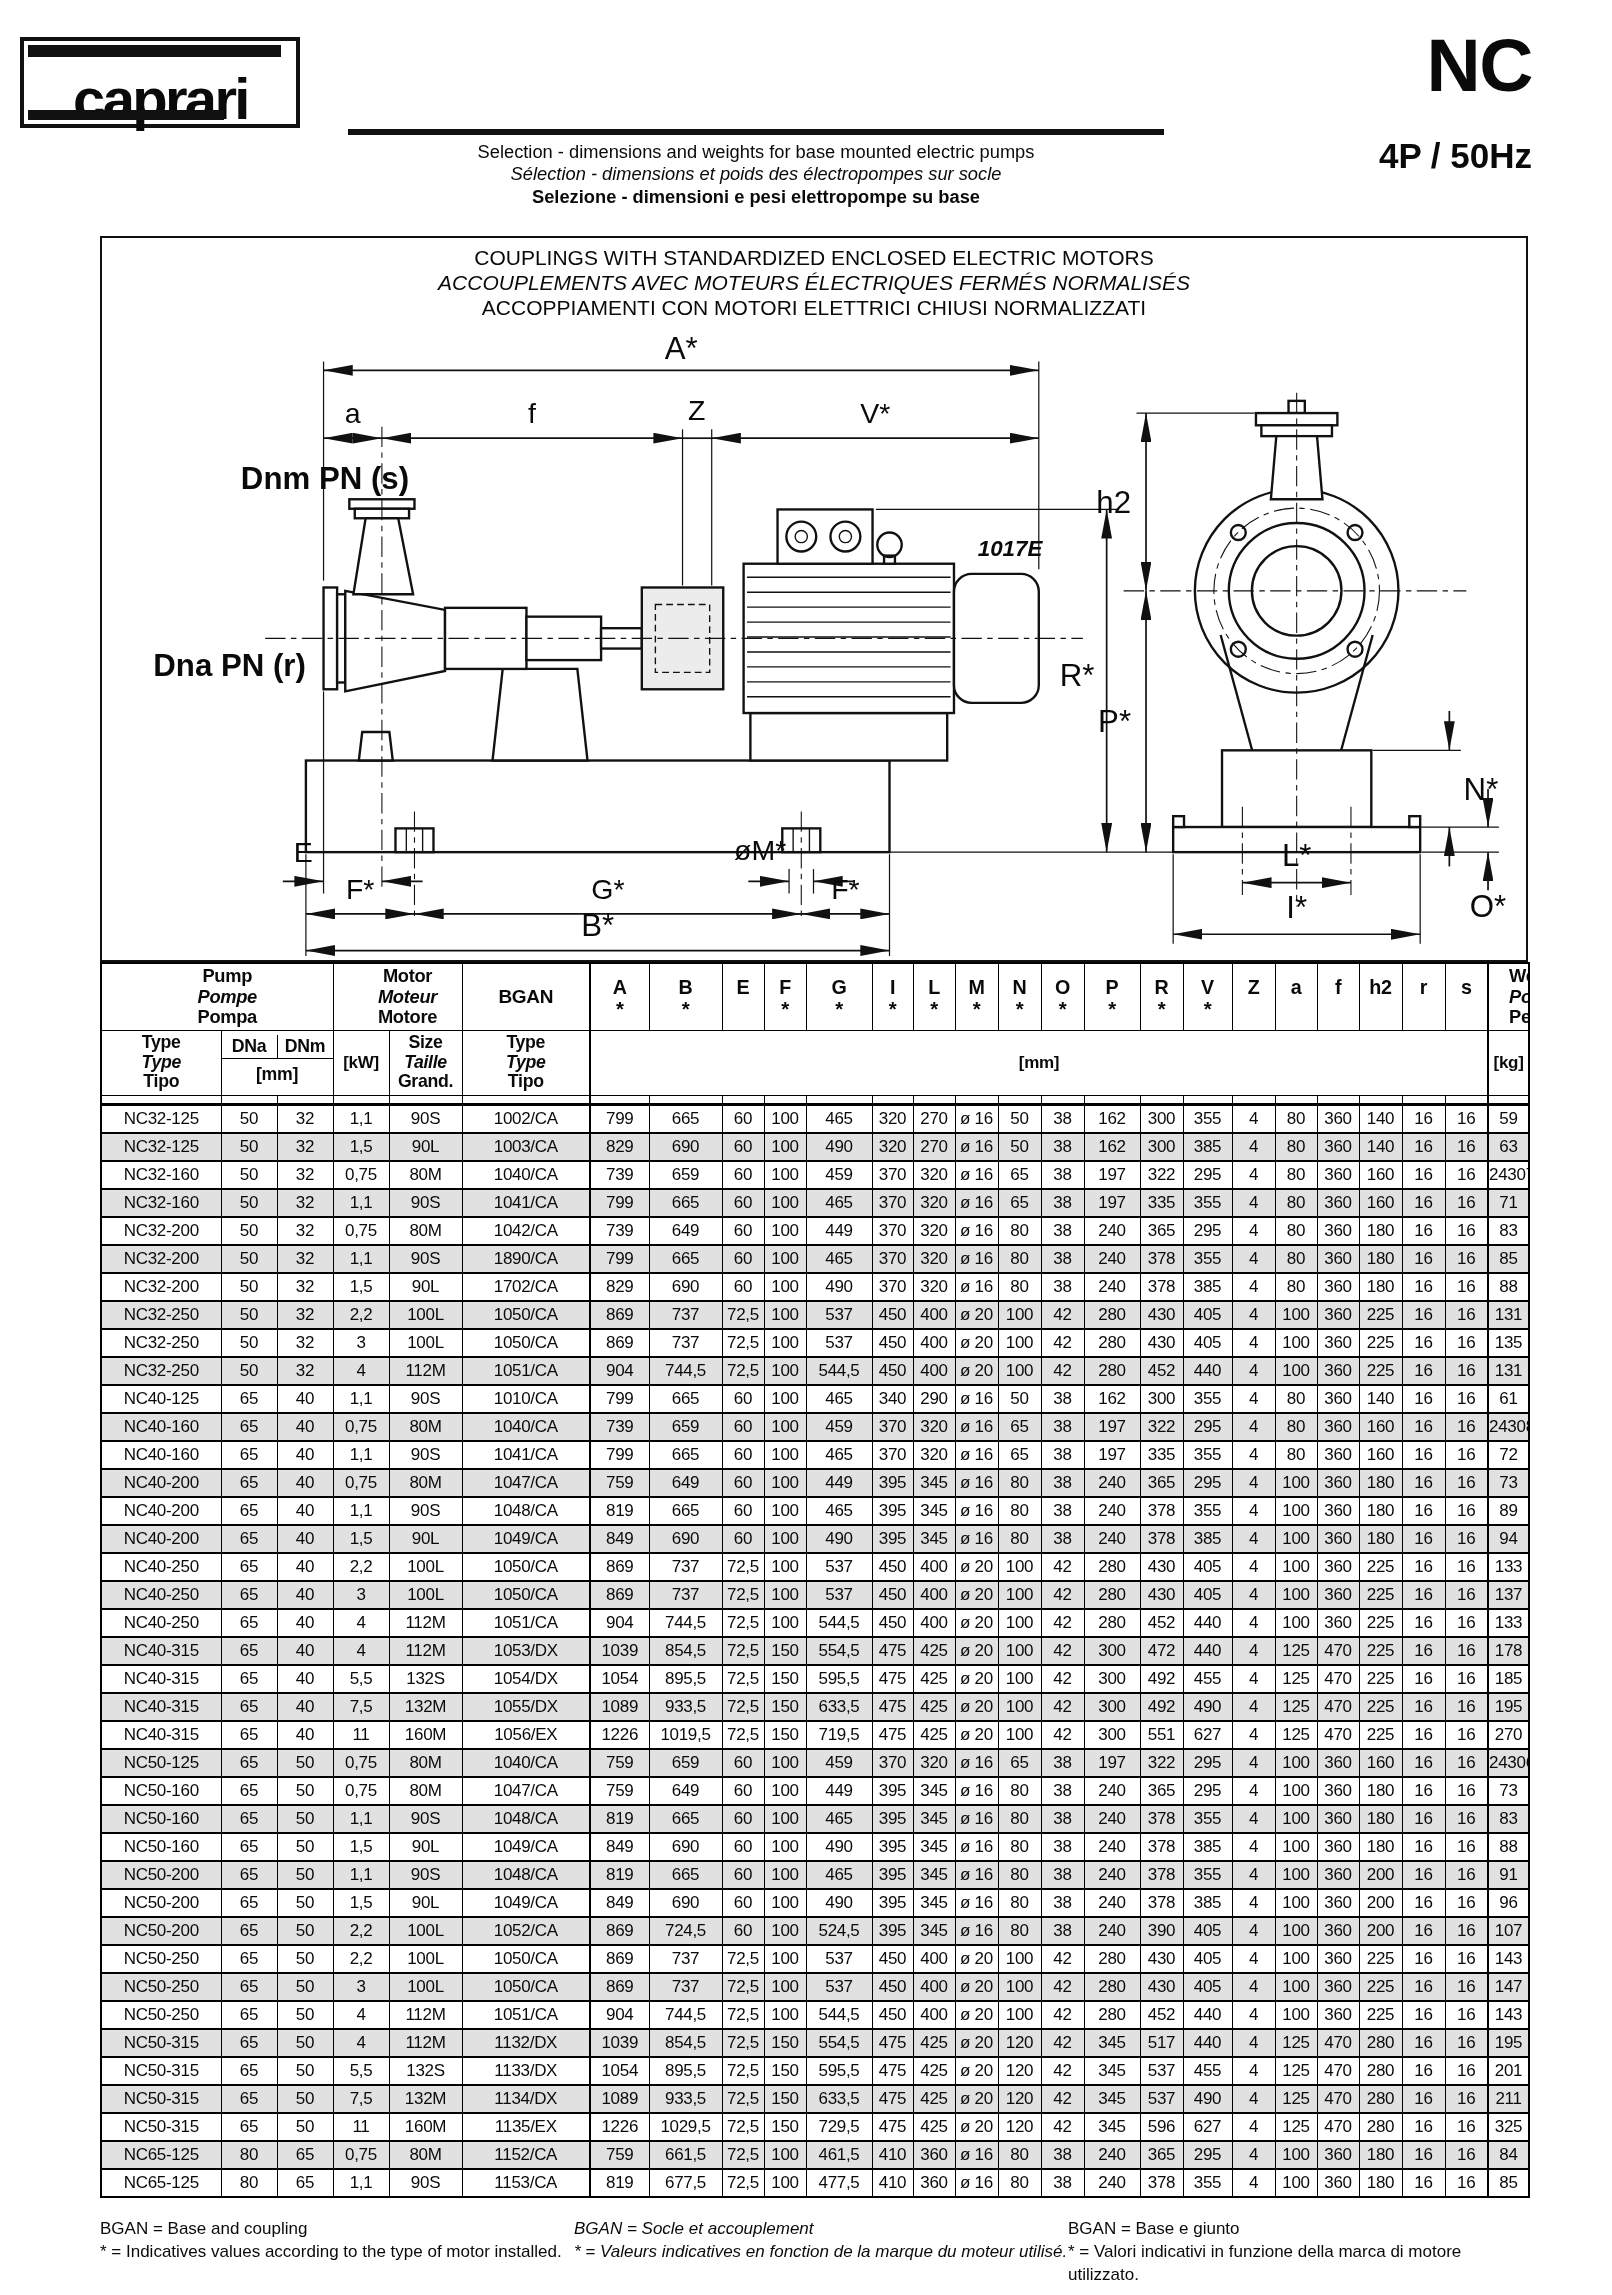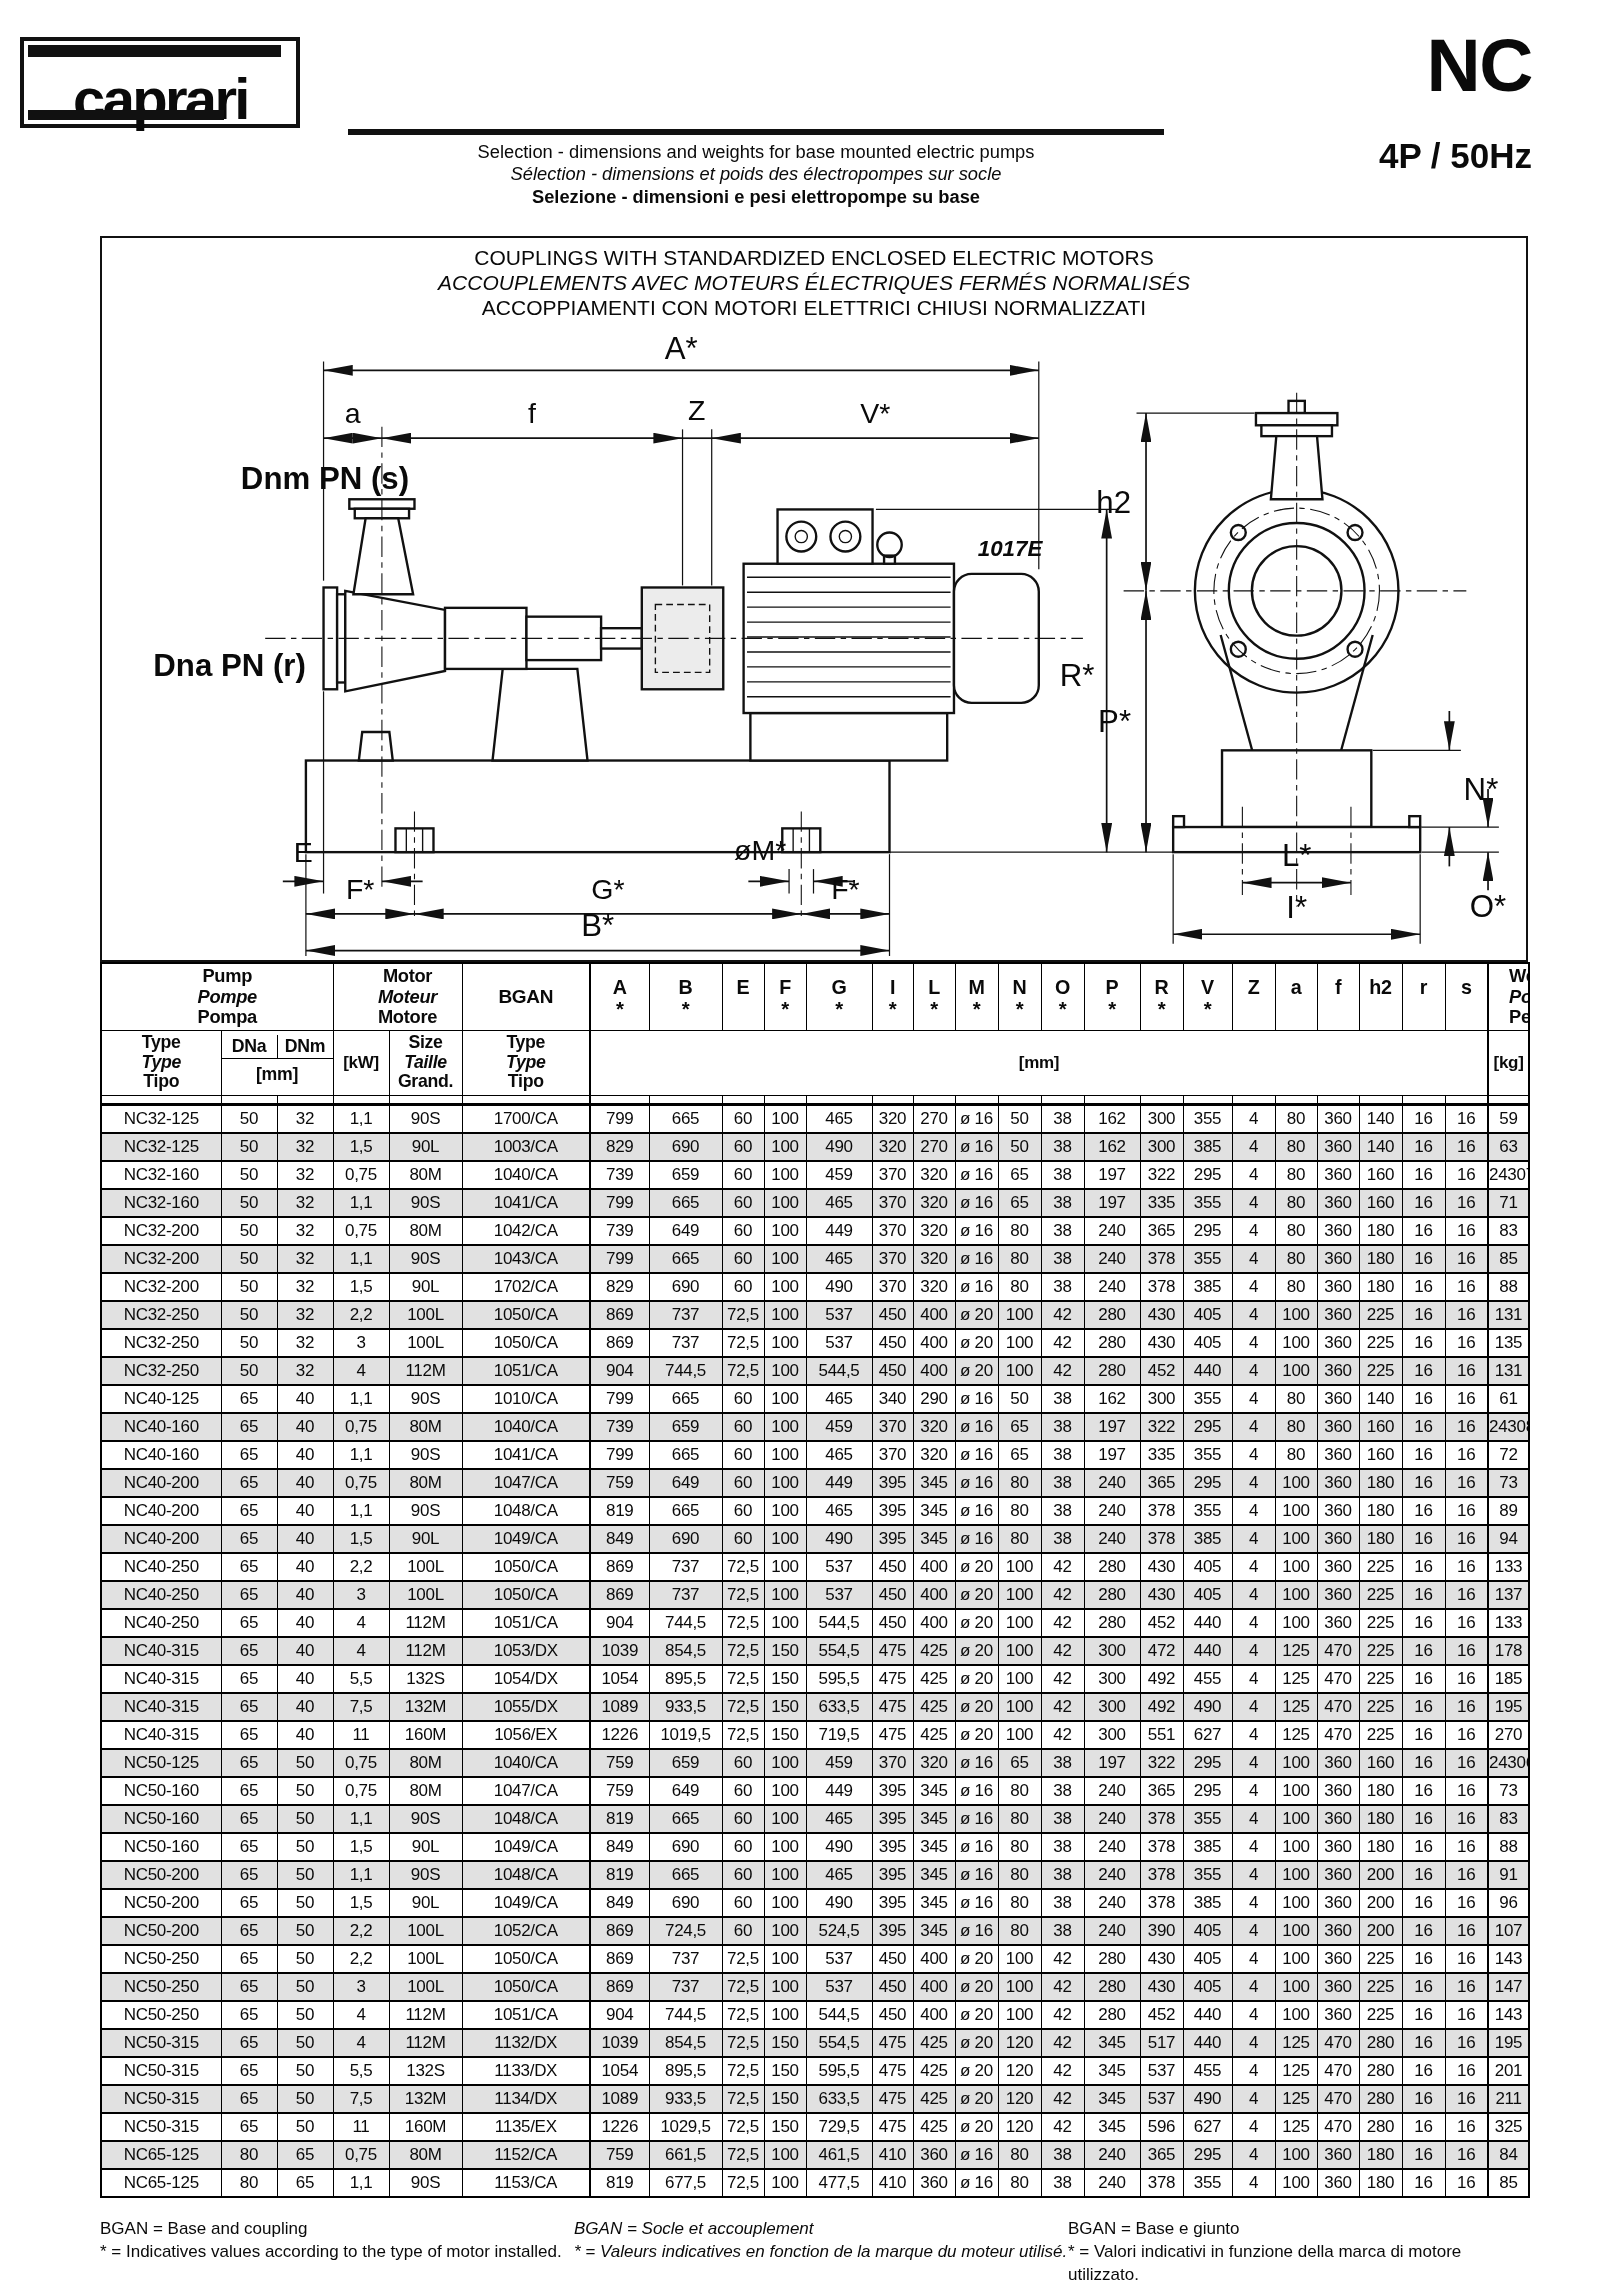--- a/index.html
+++ b/index.html
@@ -431,21 +431,21 @@
         <td class="hl"></td>
       </tr>
     </thead>
   <tbody id="tbody">
       <tr>
         <td>NC32-125</td>
         <td>50</td>
         <td>32</td>
         <td>1,1</td>
         <td>90S</td>
-        <td>1700/CA</td>
+        <td>1002/CA</td>
         <td class="hl">799</td>
         <td>665</td>
         <td>60</td>
         <td>100</td>
         <td>465</td>
         <td>320</td>
         <td>270</td>
         <td>ø 16</td>
         <td>50</td>
         <td>38</td>
@@ -571,21 +571,21 @@
         <td>16</td>
         <td>16</td>
         <td class="hl c-w">83</td>
       </tr>
       <tr>
         <td>NC32-200</td>
         <td>50</td>
         <td>32</td>
         <td>1,1</td>
         <td>90S</td>
-        <td>1043/CA</td>
+        <td>1890/CA</td>
         <td class="hl">799</td>
         <td>665</td>
         <td>60</td>
         <td>100</td>
         <td>465</td>
         <td>370</td>
         <td>320</td>
         <td>ø 16</td>
         <td>80</td>
         <td>38</td>

